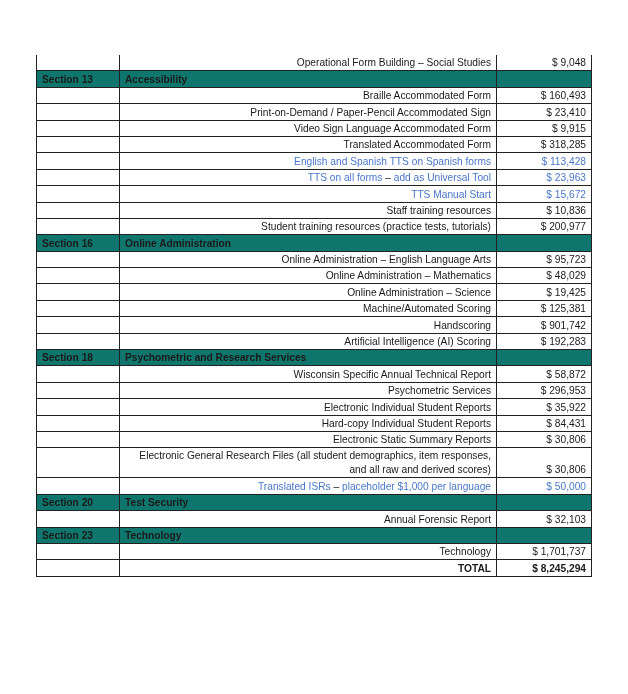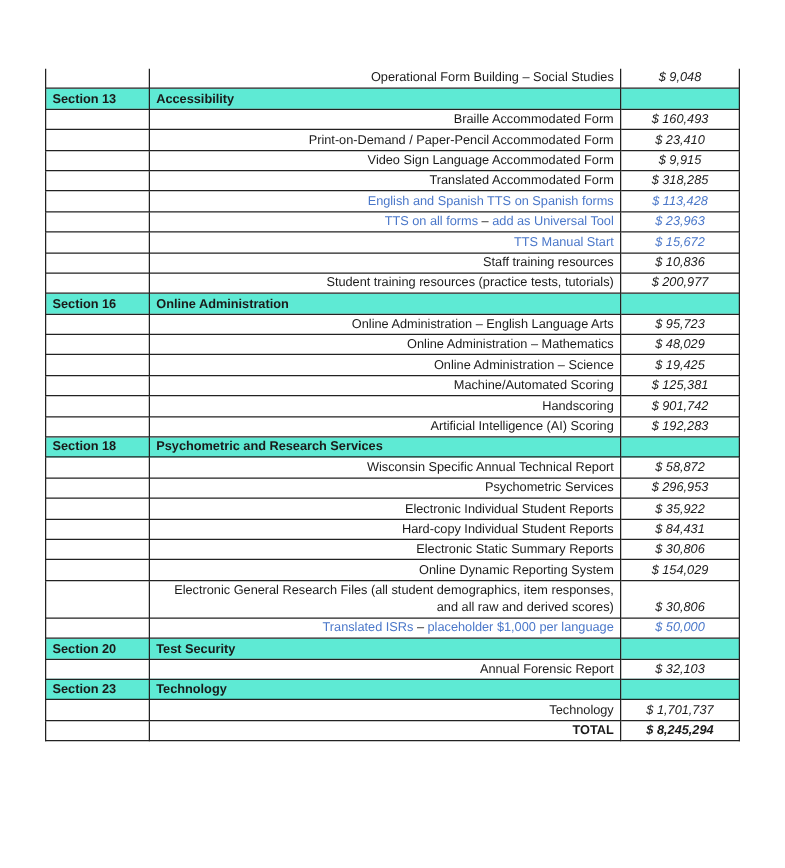--- a/index.html
+++ b/index.html
@@ -3,22 +3,22 @@
 <meta charset="utf-8">
 <style>
   html, body { margin:0; padding:0; background:#ffffff; }
   body { width:628px; height:694px; position:relative; font-family:"Liberation Sans", sans-serif; color:#1a1a1a; }
   .page { position:absolute; left:36px; top:55px; width:555px; }
   table { border-collapse:collapse; width:555px; table-layout:fixed; font-size:10.2px; }
   col.c1 { width:83px; } col.c2 { width:377px; } col.c3 { width:95px; }
   td { border:1px solid #222; padding:0 5px; height:15.4px; line-height:15px; vertical-align:bottom; white-space:nowrap; }
   td.desc { text-align:right; }
   td.desc.wrap { white-space:normal; line-height:14px; padding-top:1px; padding-bottom:0; }
-  tr.section td { background:#5eead4; font-weight:bold; }
-  td.cost { text-align:center;font-style:italic; }
+  tr.section td { background:#0f766e; font-weight:bold; }
+  td.cost { text-align:right; }
   .blue { color:#4a77c9; }
   .dash { color:#1a1a1a; }
   tr.total td { font-weight:bold; }
   td.first-top { border-top:none; }
 </style>
 </head>
 <body>
 
 <div class="page">
   <table>
@@ -38,21 +38,21 @@
           <td>Accessibility</td>
           <td></td>
         </tr>
         <tr class="item">
           <td></td>
           <td class="desc"><span>Braille Accommodated Form</span></td>
           <td class="cost">$ 160,493</td>
         </tr>
         <tr class="item">
           <td></td>
-          <td class="desc"><span>Print-on-Demand / Paper-Pencil Accommodated Form</span></td>
+          <td class="desc"><span>Print-on-Demand / Paper-Pencil Accommodated Sign</span></td>
           <td class="cost">$ 23,410</td>
         </tr>
         <tr class="item">
           <td></td>
           <td class="desc"><span>Video Sign Language Accommodated Form</span></td>
           <td class="cost">$ 9,915</td>
         </tr>
         <tr class="item">
           <td></td>
           <td class="desc"><span>Translated Accommodated Form</span></td>
@@ -143,25 +143,20 @@
           <td class="desc"><span>Hard-copy Individual Student Reports</span></td>
           <td class="cost">$ 84,431</td>
         </tr>
         <tr class="item">
           <td></td>
           <td class="desc"><span>Electronic Static Summary Reports</span></td>
           <td class="cost">$ 30,806</td>
         </tr>
         <tr class="item">
           <td></td>
-          <td class="desc"><span>Online Dynamic Reporting System</span></td>
-          <td class="cost">$ 154,029</td>
-        </tr>
-        <tr class="item">
-          <td></td>
           <td class="desc wrap"><span>Electronic General Research Files (all student demographics, item responses, and all raw and derived scores)</span></td>
           <td class="cost">$ 30,806</td>
         </tr>
         <tr class="item">
           <td></td>
           <td class="desc"><span class="blue">Translated ISRs</span><span class="dash"> – </span><span class="blue">placeholder $1,000 per language</span></td>
           <td class="cost blue">$ 50,000</td>
         </tr>
         <tr class="section">
           <td>Section 20</td>

